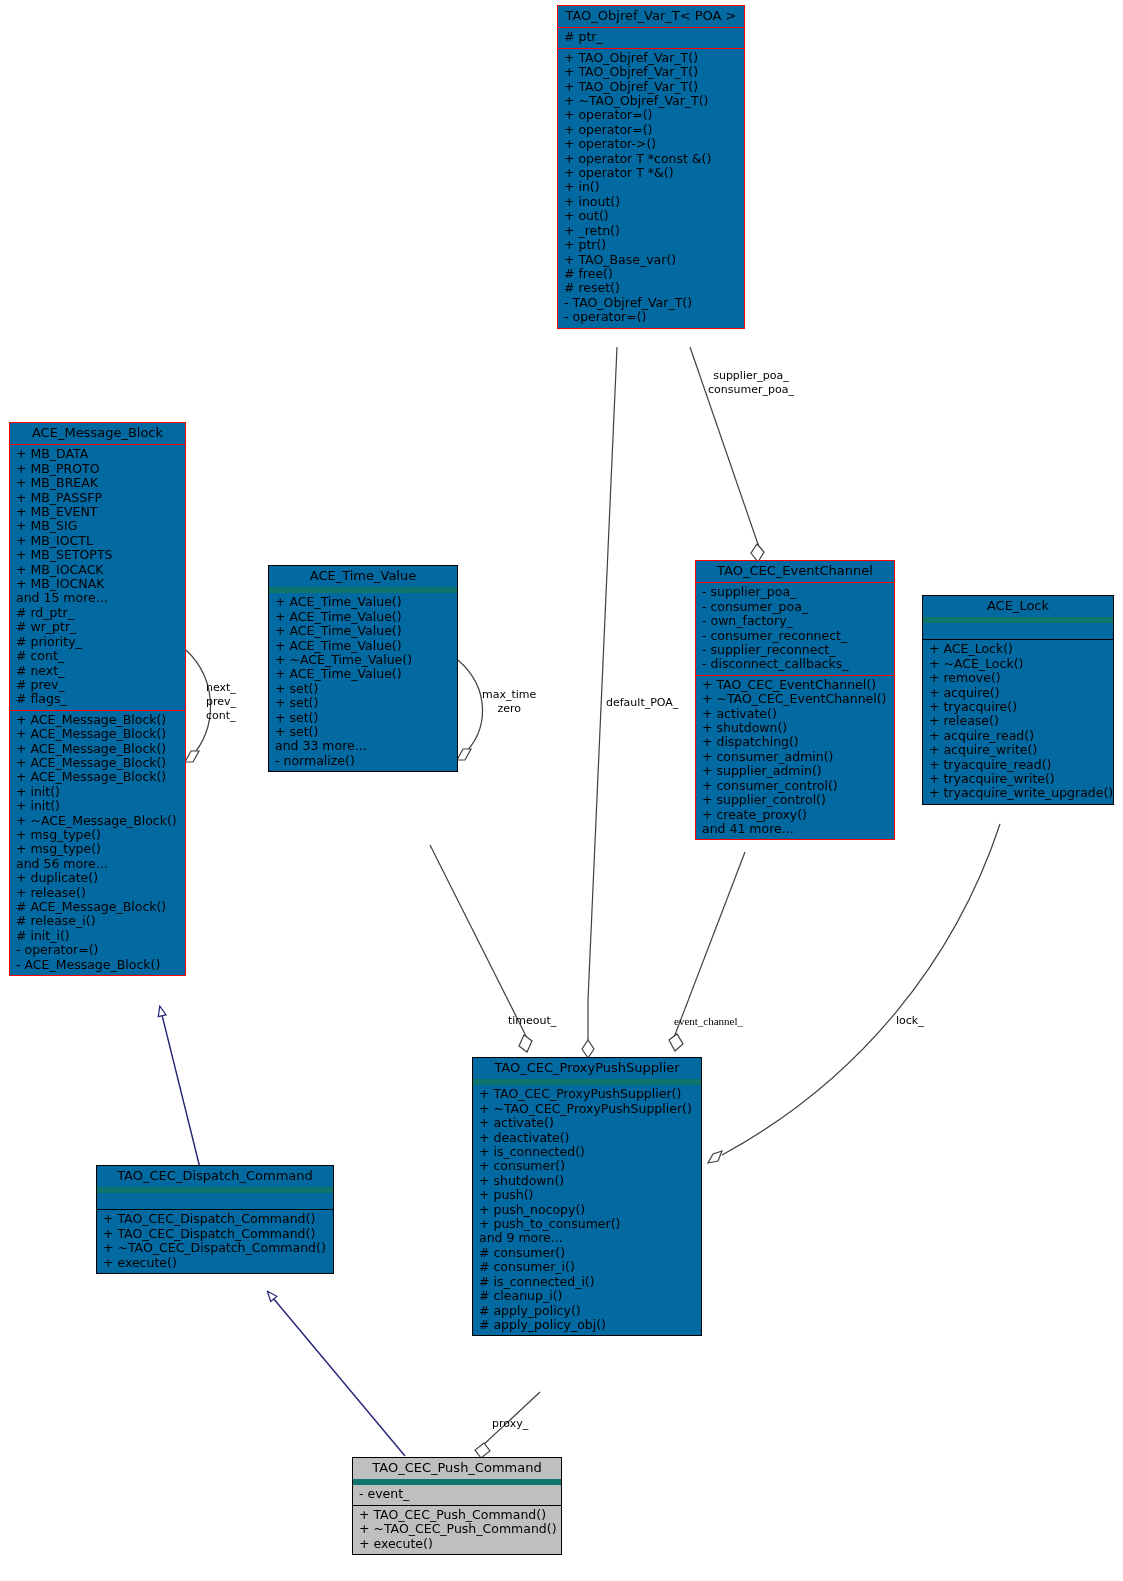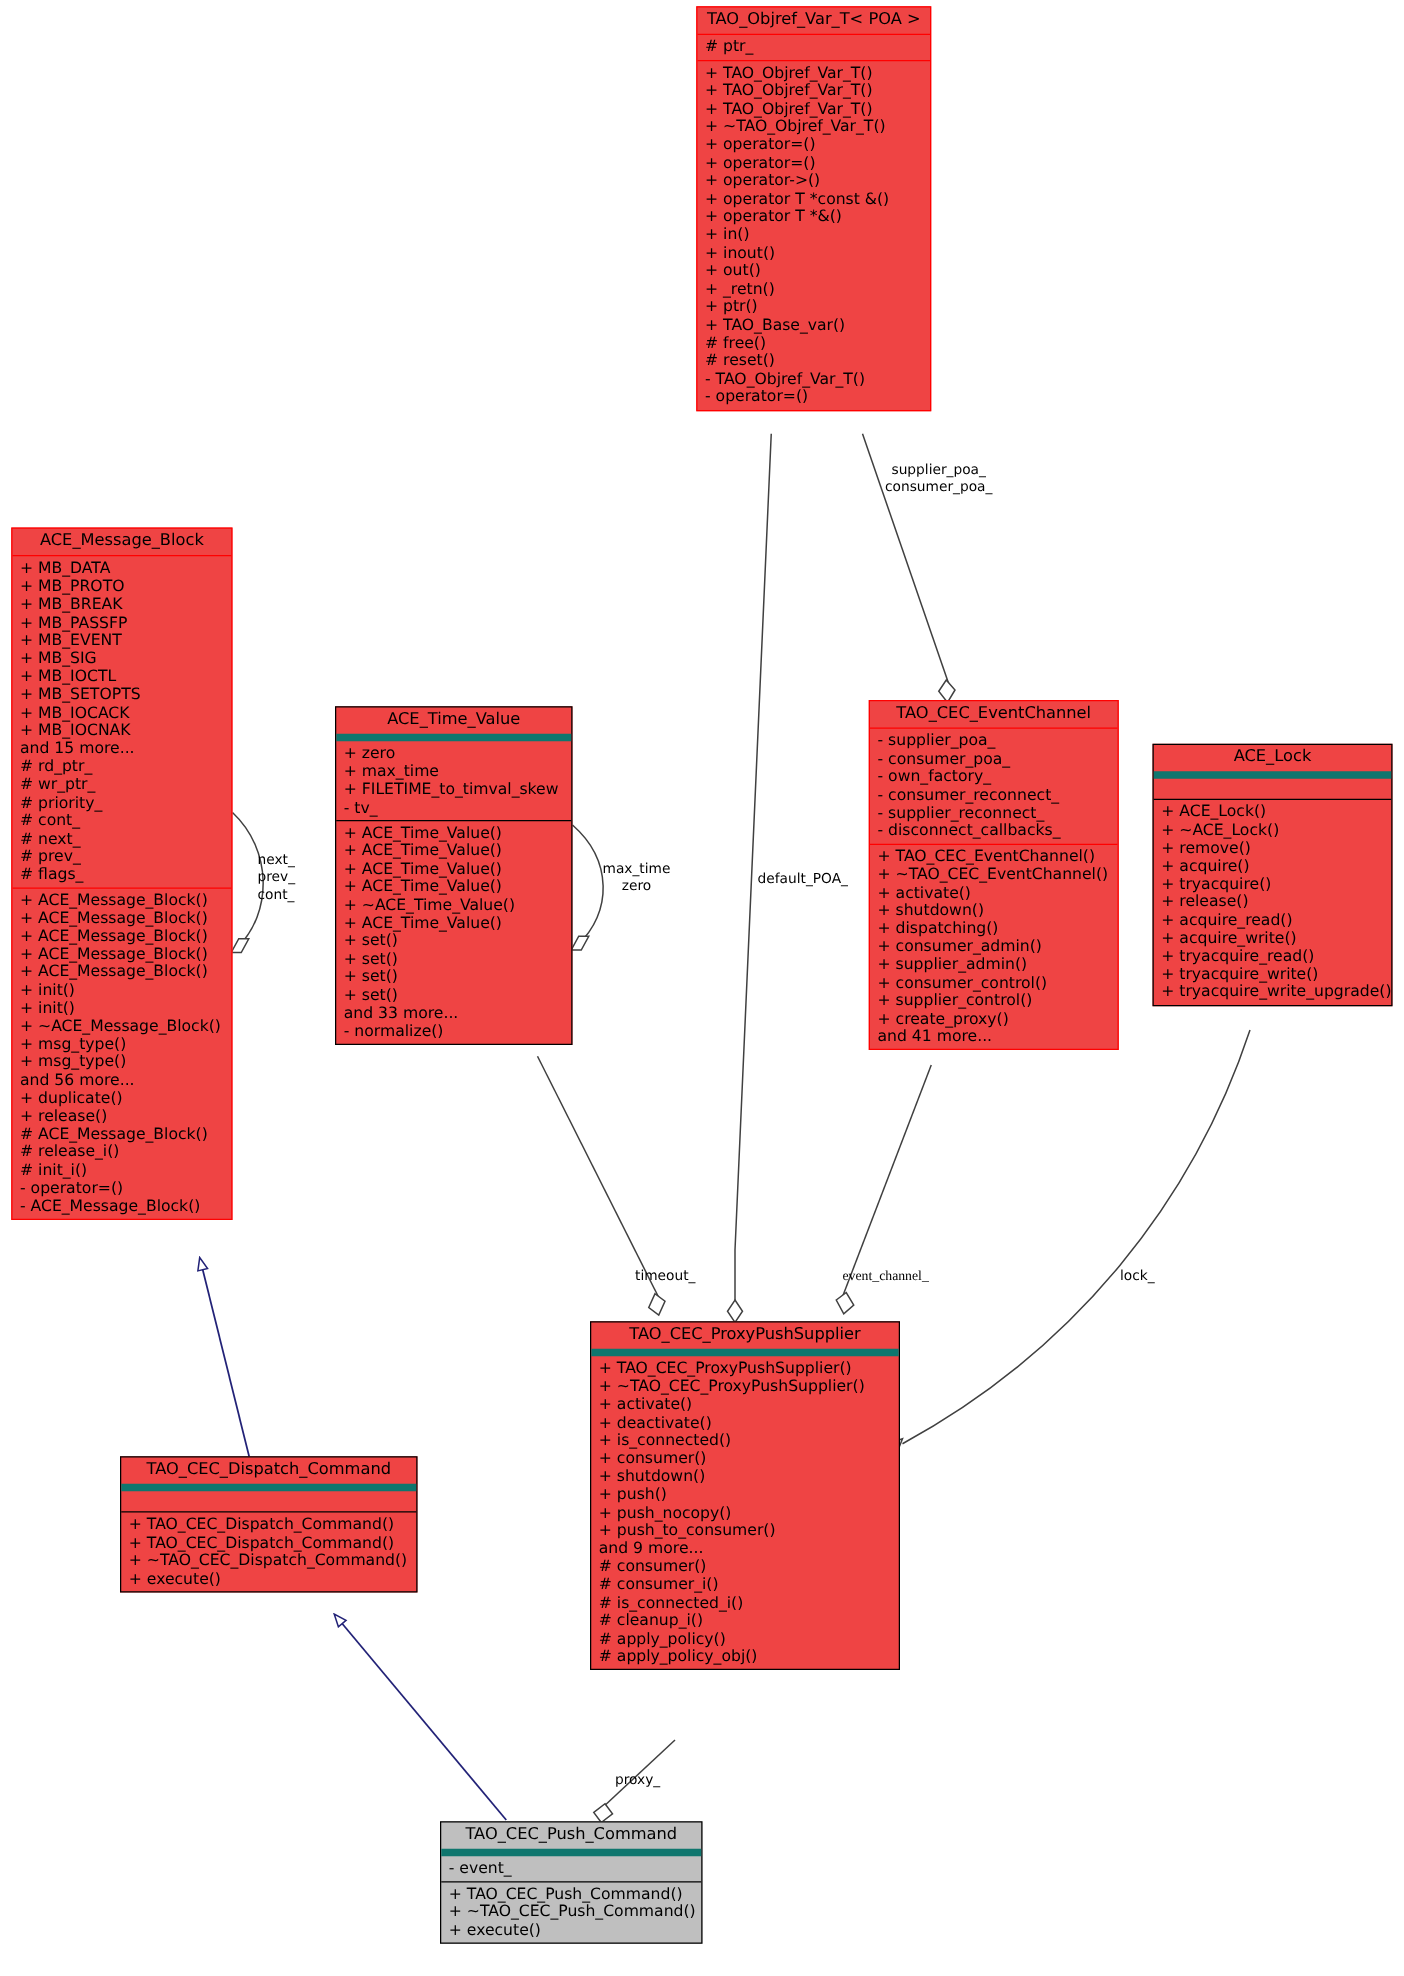--- a/index.html
+++ b/index.html
@@ -16,21 +16,21 @@
   }
   svg#edges{
     position:absolute;
     left:0;top:0;
     width:1123px;height:1581px;
     pointer-events:none;
   }
   .node{
     position:absolute;
     box-sizing:border-box;
-    background:#ef4444;
+    background:#0369a1;
     border:1px solid #000000;
     font-size:12.5px;
     line-height:14.4px;
     color:#000000;
   }
   .node.red{ border:1px solid #ff0000; }
   .node.focus{ background:#bfbfbf; }
   .node .title{
     text-align:center;
     padding:3px 6px 4px 6px;
@@ -164,26 +164,20 @@
       <div class="row"># ACE_Message_Block()</div>
       <div class="row"># release_i()</div>
       <div class="row"># init_i()</div>
       <div class="row">- operator=()</div>
       <div class="row">- ACE_Message_Block()</div>
     </div>
   </div>
 
   <div class="node" style="left:268px; top:565px; width:190px;">
     <div class="title">ACE_Time_Value</div>
-    <div class="sect attrs">
-      <div class="row">+ zero</div>
-      <div class="row">+ max_time</div>
-      <div class="row">+ FILETIME_to_timval_skew</div>
-      <div class="row">- tv_</div>
-    </div>
     <div class="sect ops">
       <div class="row">+ ACE_Time_Value()</div>
       <div class="row">+ ACE_Time_Value()</div>
       <div class="row">+ ACE_Time_Value()</div>
       <div class="row">+ ACE_Time_Value()</div>
       <div class="row">+ ~ACE_Time_Value()</div>
       <div class="row">+ ACE_Time_Value()</div>
       <div class="row">+ set()</div>
       <div class="row">+ set()</div>
       <div class="row">+ set()</div>
@@ -229,21 +223,21 @@
       <div class="row">+ tryacquire()</div>
       <div class="row">+ release()</div>
       <div class="row">+ acquire_read()</div>
       <div class="row">+ acquire_write()</div>
       <div class="row">+ tryacquire_read()</div>
       <div class="row">+ tryacquire_write()</div>
       <div class="row">+ tryacquire_write_upgrade()</div>
     </div>
   </div>
 
-  <div class="node" style="left:472px; top:1057px; width:248px;">
+  <div class="node" style="left:472px; top:1057px; width:230px;">
     <div class="title">TAO_CEC_ProxyPushSupplier</div>
     <div class="sect ops">
       <div class="row">+ TAO_CEC_ProxyPushSupplier()</div>
       <div class="row">+ ~TAO_CEC_ProxyPushSupplier()</div>
       <div class="row">+ activate()</div>
       <div class="row">+ deactivate()</div>
       <div class="row">+ is_connected()</div>
       <div class="row">+ consumer()</div>
       <div class="row">+ shutdown()</div>
       <div class="row">+ push()</div>

